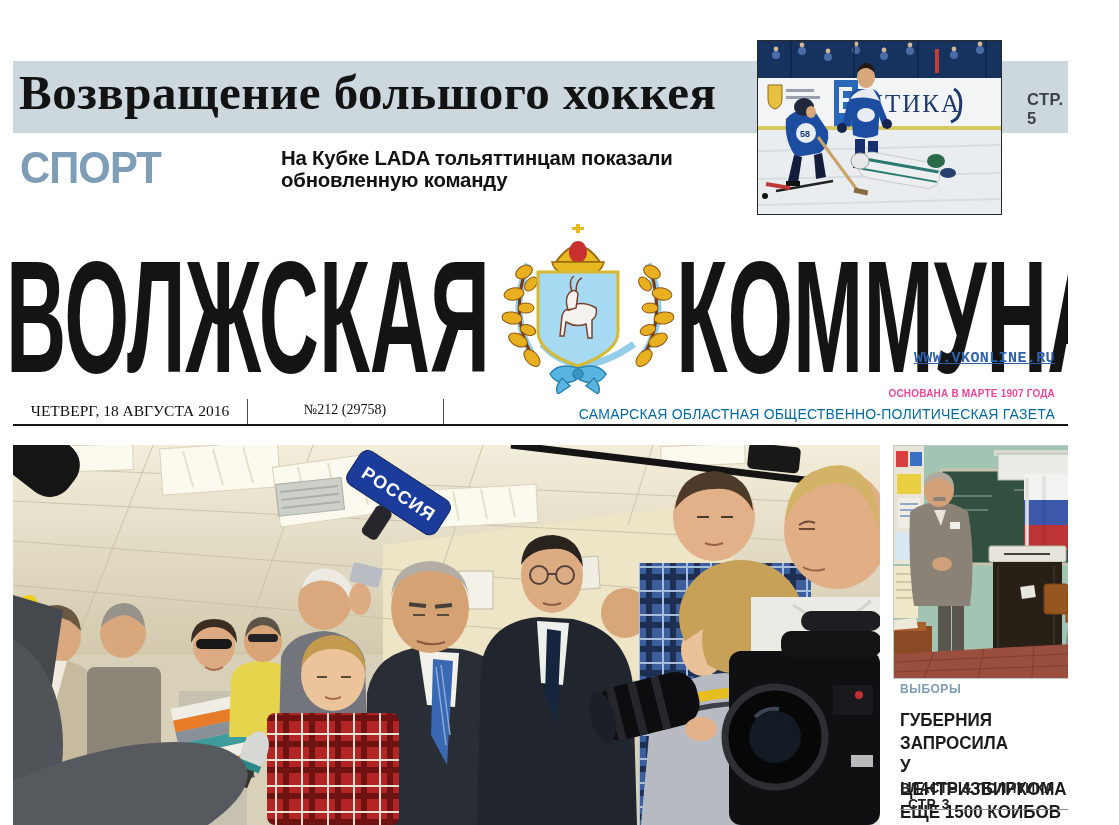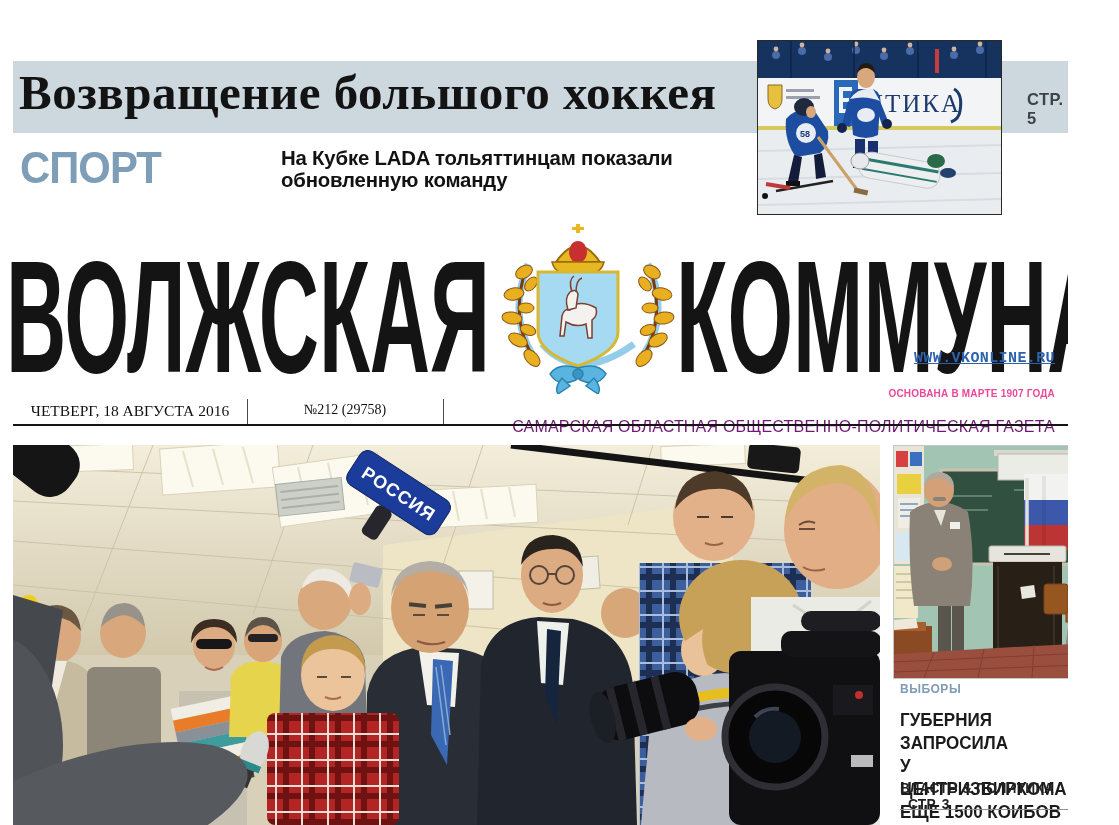--- a/index.html
+++ b/index.html
@@ -15,21 +15,21 @@
     transform:scaleX(0.95);transform-origin:left top;letter-spacing:-1px;}
   .subhead{left:281px;top:147px;font-size:21px;font-weight:800;color:#121212;
     line-height:22px;transform:scaleX(0.97);transform-origin:left top;letter-spacing:-0.2px;}
 
   .hockey{left:757px;top:40px;width:243px;height:173px;border:1px solid #2a2a2a;background:#e9edf0;}
 
   .masthead-svg{overflow:visible;}
   .website{right:13px;top:350px;font-family:Liberation Mono, monospace;font-weight:700;
     font-size:15px;color:#2e62ac;text-decoration:underline;letter-spacing:0.4px;}
   .founded{right:13px;top:388px;font-size:10px;font-weight:700;color:#ec4899;letter-spacing:0.2px;}
-  .subtitle{right:13px;top:418px;font-size:16px;color:#701a75;letter-spacing:0.2px;}
+  .subtitle{right:13px;top:406px;font-size:14px;color:#0369a1;letter-spacing:0.2px;}
 
   .date-cell{left:13px;top:402px;width:234px;text-align:center;
     font-family:"Liberation Serif",serif;font-size:15.5px;color:#111;}
   .issue-cell{left:247px;top:402px;width:196px;text-align:center;
     font-family:"Liberation Serif",serif;font-size:14px;color:#111;}
   .vdiv{width:1px;height:25px;background:#4a4a4a;top:399px;}
   .hrule{left:13px;top:424px;width:1092px;height:2px;background:#151515;}
 
   .main-photo{left:13px;top:445px;width:867px;height:380px;background:#ded6bf;}
   .side-photo{left:893px;top:445px;width:214px;height:232px;background:#a2c4b2;border:1px solid #c4c8c4;}

